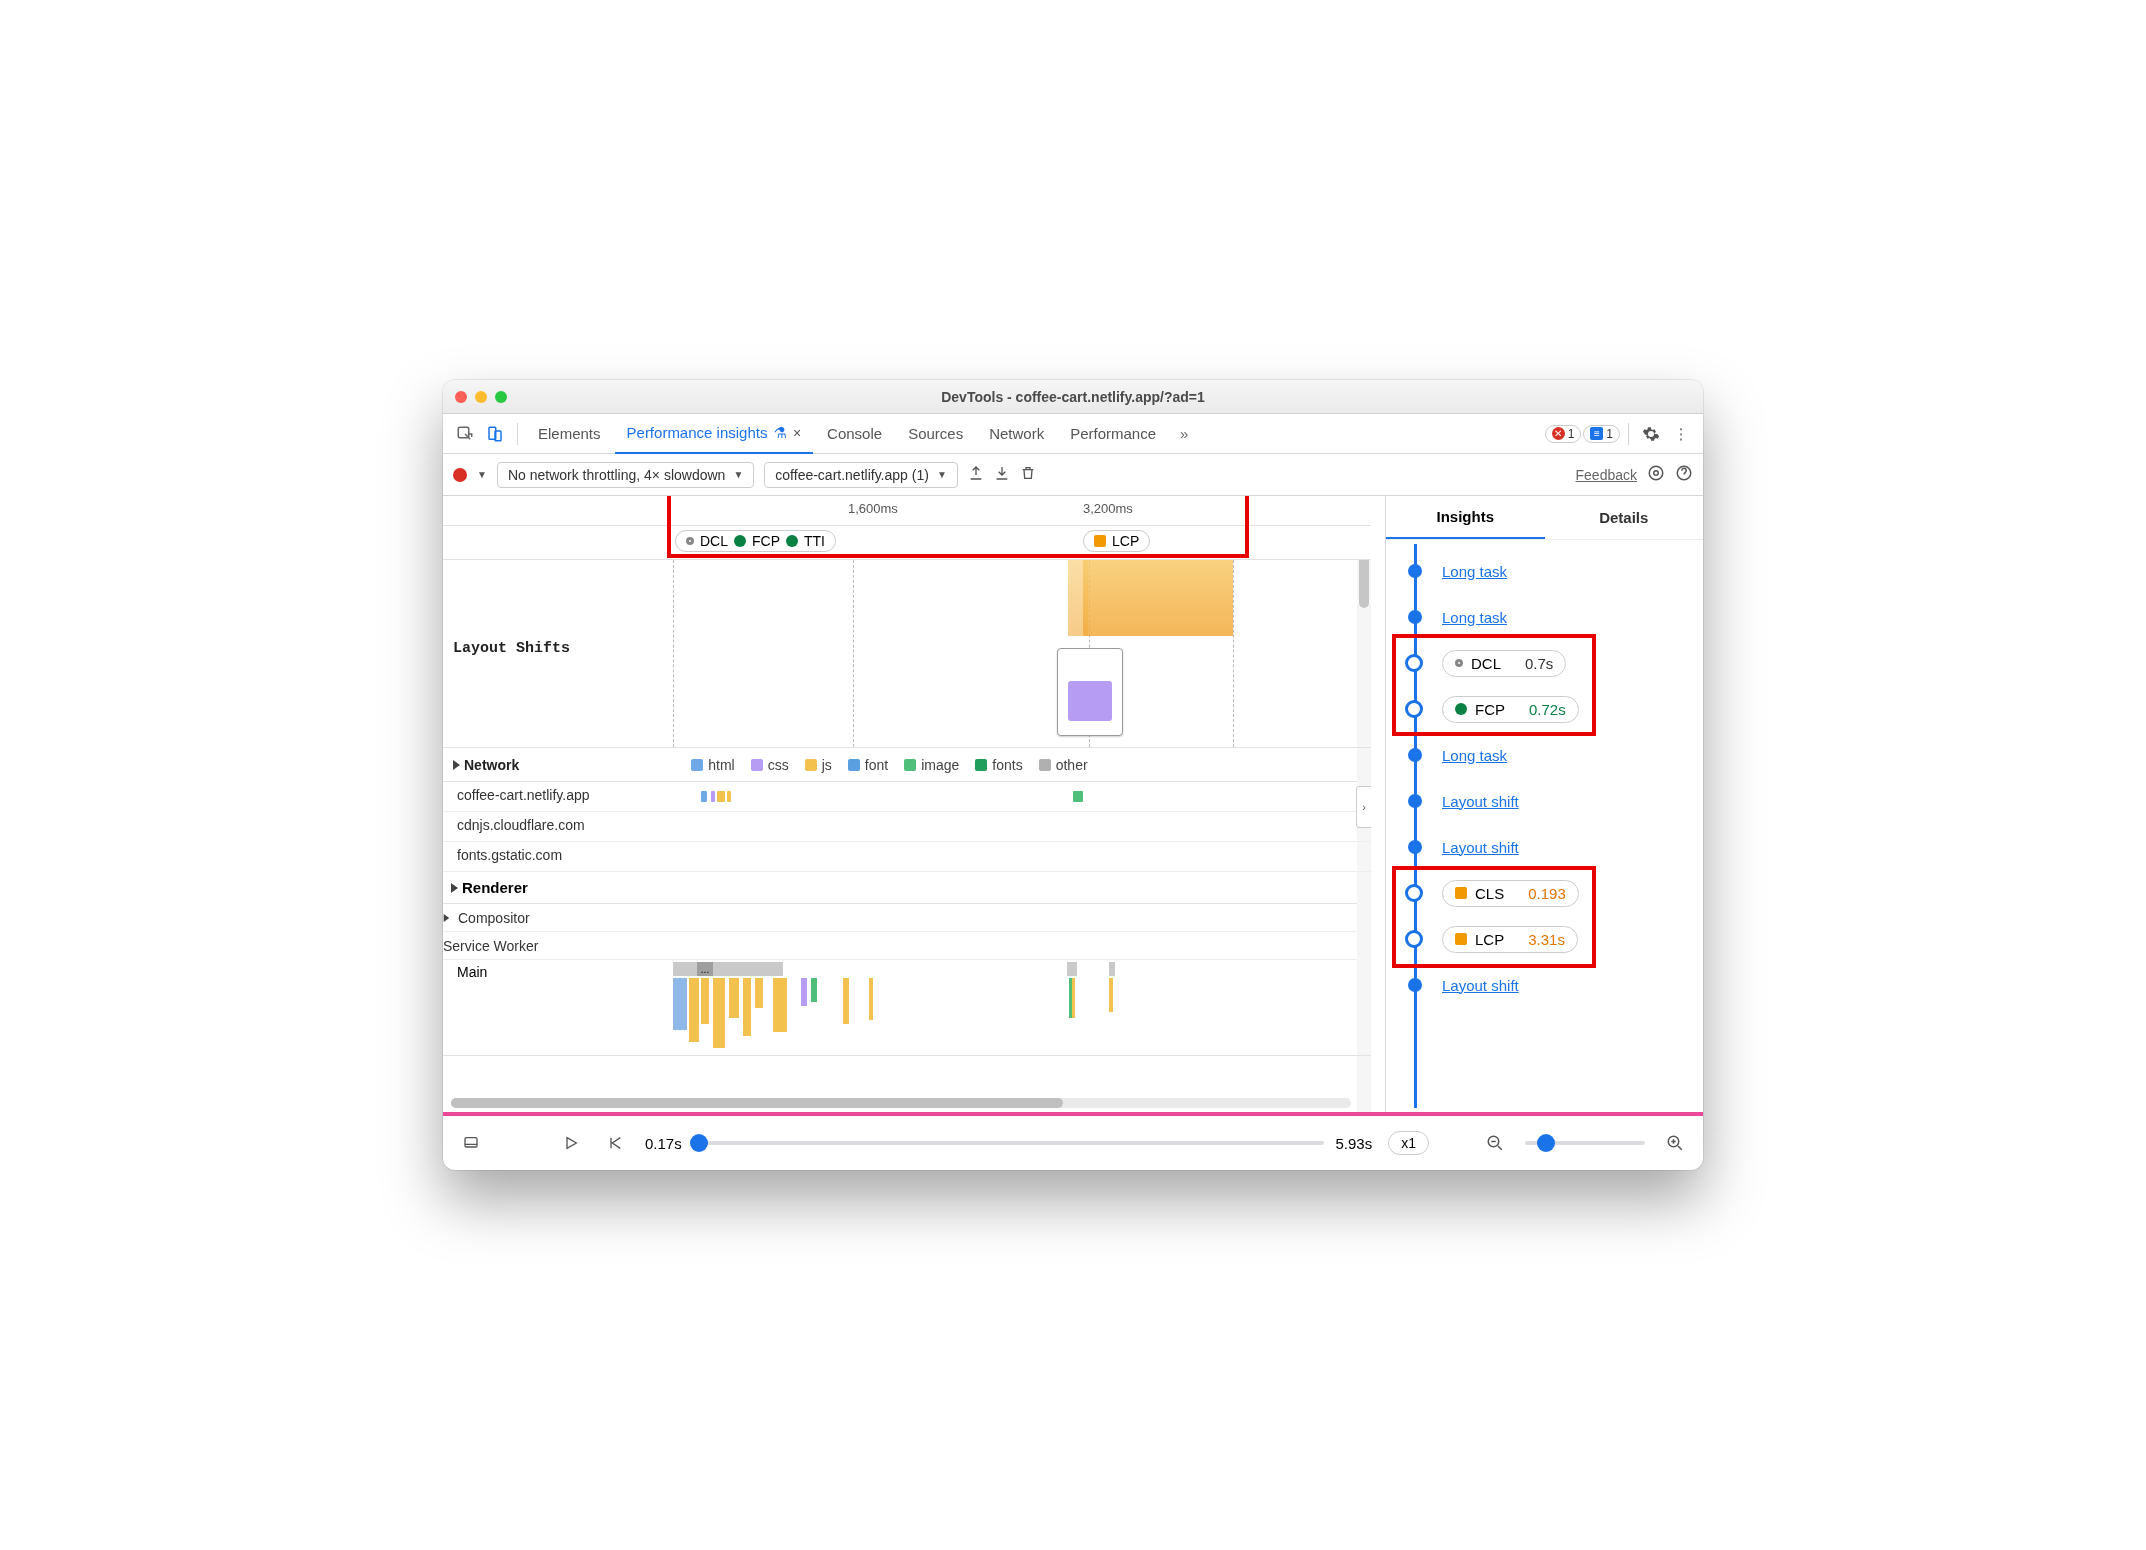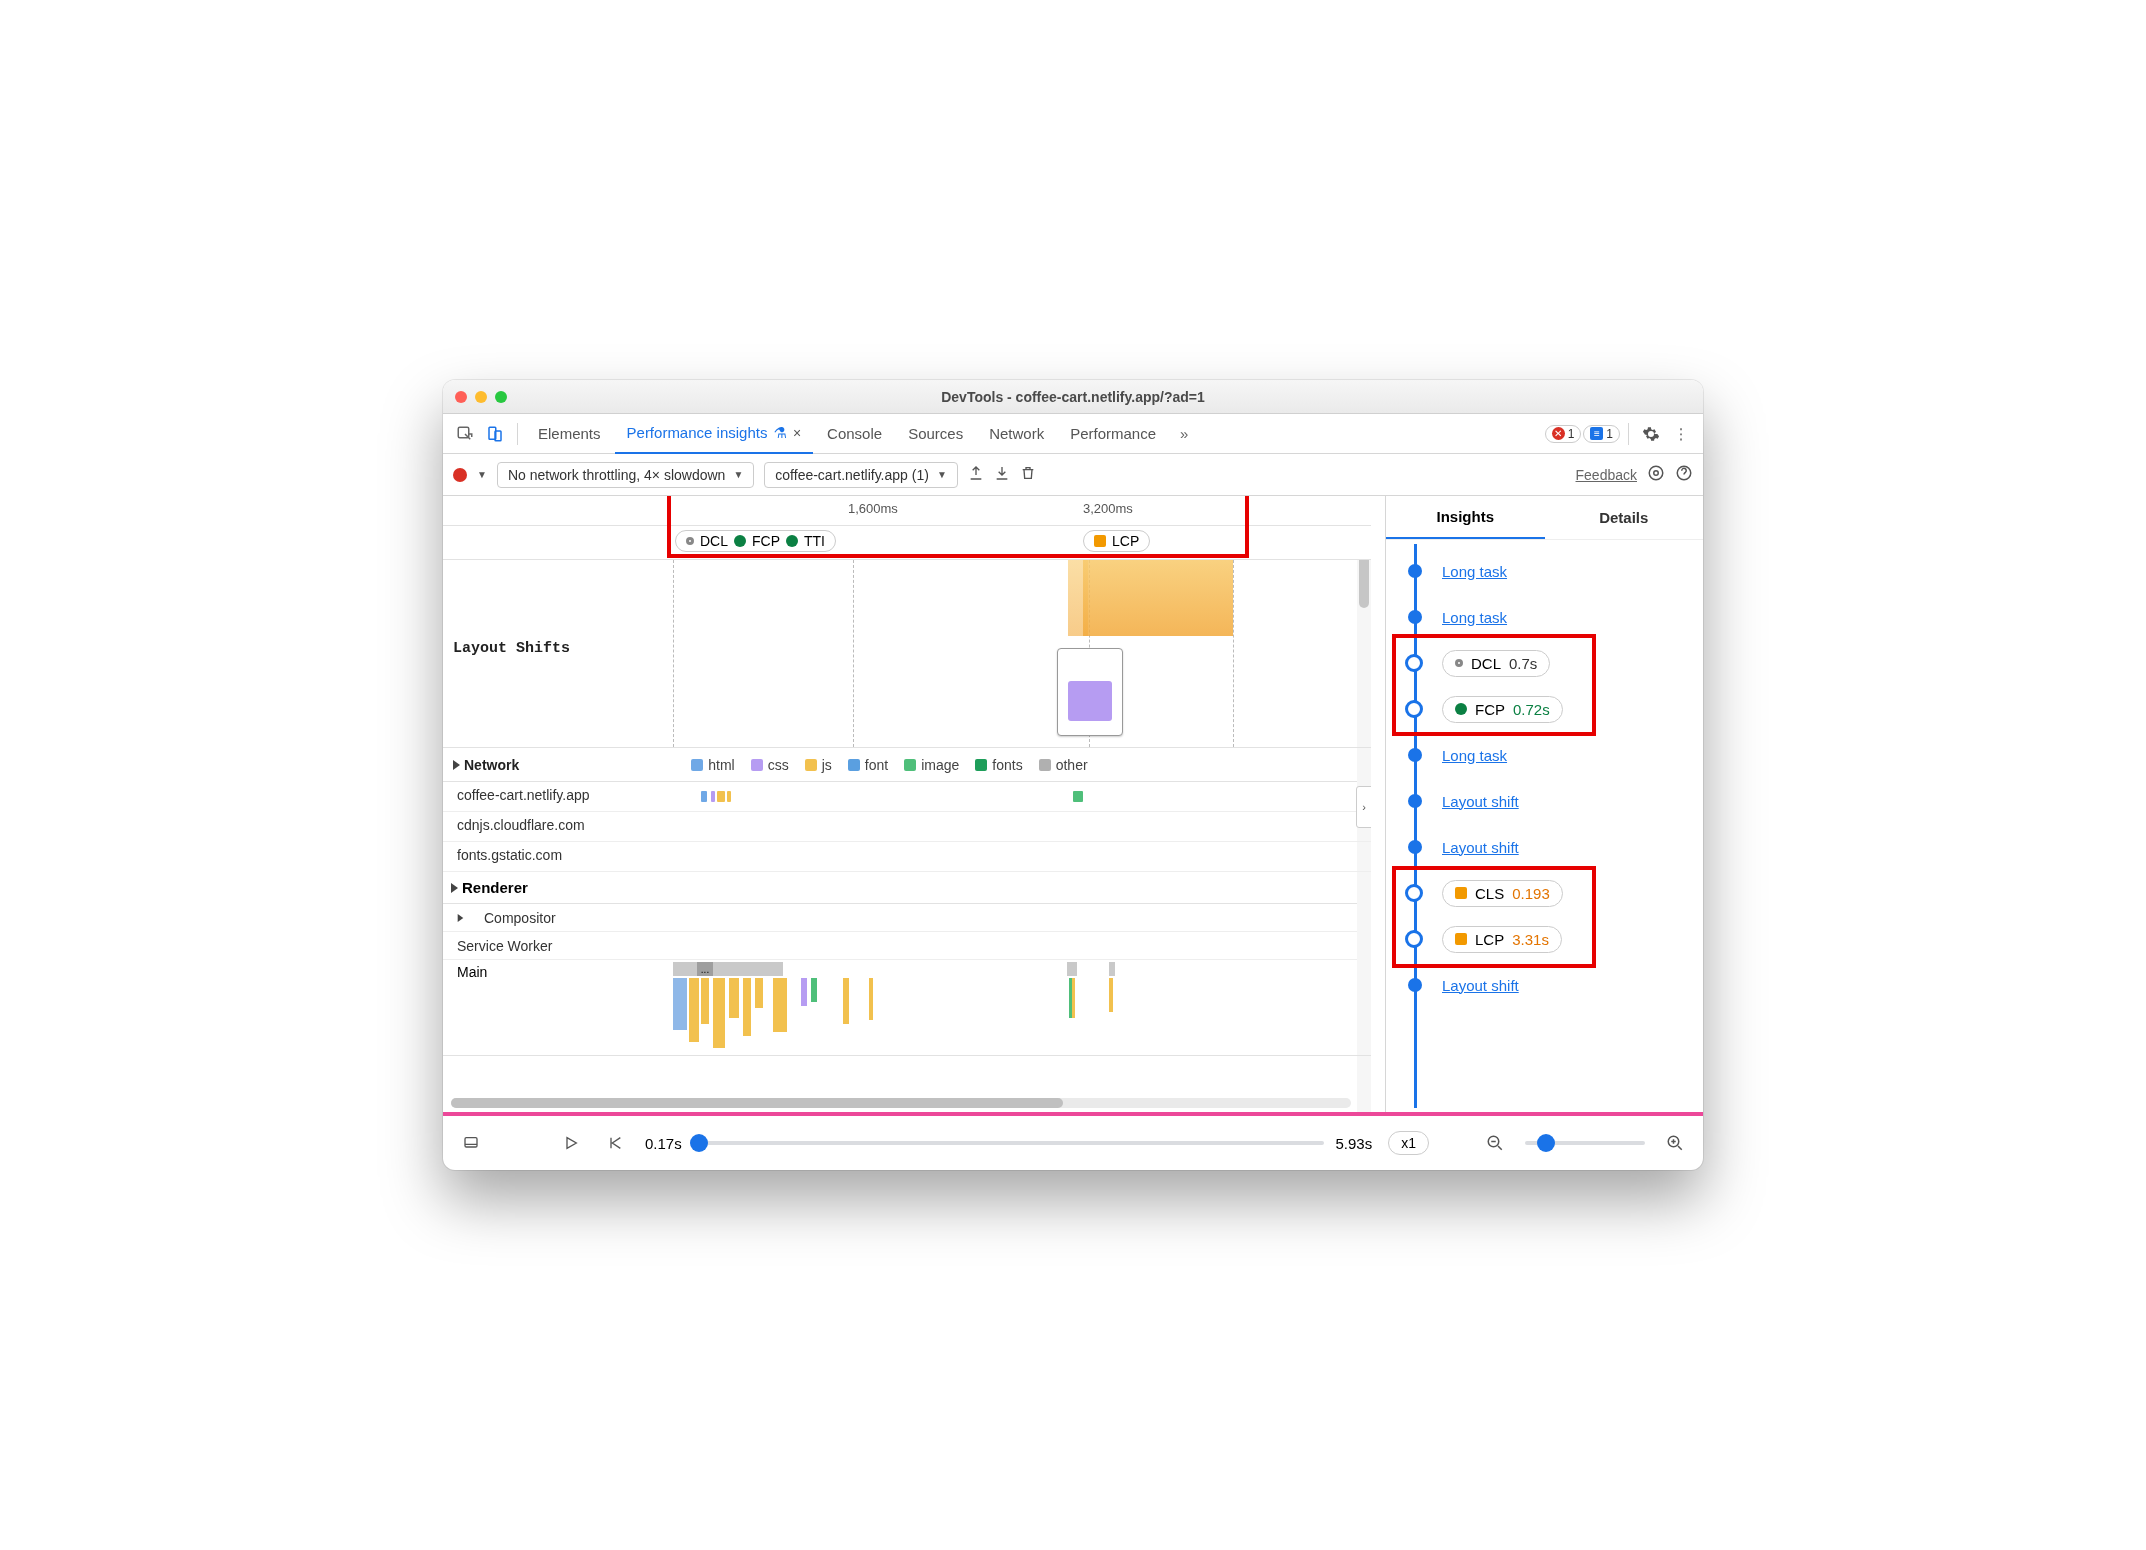--- a/index.html
+++ b/index.html
@@ -58,21 +58,21 @@
 .net-legend .hd { font-weight:700; color:#222; display:flex; align-items:center; gap:4px; }
 .tri { display:inline-block; width:0; height:0; border-top:5px solid transparent; border-bottom:5px solid transparent; border-left:7px solid #444; }
 .chip { display:flex; align-items:center; gap:5px; }
 .sq { width:12px; height:12px; border-radius:2px; }
 .sq.html{background:#6fa8e6;} .sq.css{background:#b69cf2;} .sq.js{background:#f2c14e;} .sq.font{background:#5a9fe0;} .sq.image{background:#4fbf7a;} .sq.media{background:#1e9e5a;} .sq.other{background:#b0b0b0;}
 
 .net-row { height:30px; border-bottom:1px solid #eee; position:relative; font-size:14px; color:#333; }
 .net-row .nl { position:absolute; left:14px; top:5px; }
 .bar { position:absolute; top:9px; height:11px; border-radius:1px; }
 .section-head { height:32px; border-bottom:1px solid #e2e2e2; display:flex; align-items:center; padding-left:8px; font-weight:700; font-size:15px; gap:4px; }
-.sub-row { height:28px; border-bottom:1px solid #eee; font-size:14px; color:#333; padding-left:14px; display:flex; align-items:center; gap:20px; }
+.sub-row { height:28px; border-bottom:1px solid #eee; font-size:14px; color:#333; padding-left:0; display:flex; align-items:center; gap:8px; }
 .main-lane { height: 96px; position:relative; border-bottom:1px solid #e2e2e2; }
 .main-lane .nl { position:absolute; left:14px; top:4px; font-size:14px; }
 .flames { position:absolute; left:230px; right:10px; top:2px; bottom:8px; }
 .fl { position:absolute; background:#f2c14e; }
 
 .vscroll { position:absolute; right:0; top:0; bottom:0; width:14px; background:#f6f6f6; }
 .vscroll .vthumb { position:absolute; left:2px; right:2px; top:2px; height:110px; background:#c6c6c6; border-radius:6px; }
 .hscroll { position:absolute; left:8px; right:20px; bottom:4px; height:10px; background:#eaeaea; border-radius:6px; }
 .hscroll .hthumb { position:absolute; left:0; top:0; bottom:0; width:68%; background:#c0c0c0; border-radius:6px; }
 
@@ -83,21 +83,21 @@
 .thumbdot { position:absolute; width:18px; height:18px; border-radius:50%; background:#1a73e8; top:-7px; }
 .pill { border:1px solid #ccc; border-radius:14px; padding:3px 12px; font-size:14px; }
 
 .rlist { flex:1; overflow:hidden; position:relative; padding: 8px 0 8px 0; }
 .axis { position:absolute; left:28px; top:4px; bottom:4px; width:3px; background:#1a73e8; }
 .ritem { position:relative; height:46px; display:flex; align-items:center; padding-left:56px; }
 .node { position:absolute; left:22px; width:14px; height:14px; border-radius:50%; background:#1a73e8; }
 .node.big { width:18px; height:18px; border:3px solid #1a73e8; background:#fff; left:19px; }
 .rlink { color:#1a73e8; text-decoration:underline; font-size:15px; }
 .rpill { border:1px solid #ccc; border-radius:16px; padding:4px 12px; font-size:15px; display:flex; align-items:center; gap:8px; background:#fff; }
-.rpill .val { color:#333; }
+.rpill .val { color:#333;margin-left:16px; }
 .rpill .val.green { color:#0b8043; }
 .rpill .val.orange { color:#e37400; }
 .expand-handle { position:absolute; right:-1px; top:290px; width:16px; height:42px; border:1px solid #ccc; background:#fff; border-radius:3px 0 0 3px; display:flex; align-items:center; justify-content:center; font-size:11px; color:#555; }
 
 .dashed { position:absolute; top:0; bottom:0; border-left:1px dashed #bbb; }
 </style>
 </head>
 <body>
 
 <div class="window">

